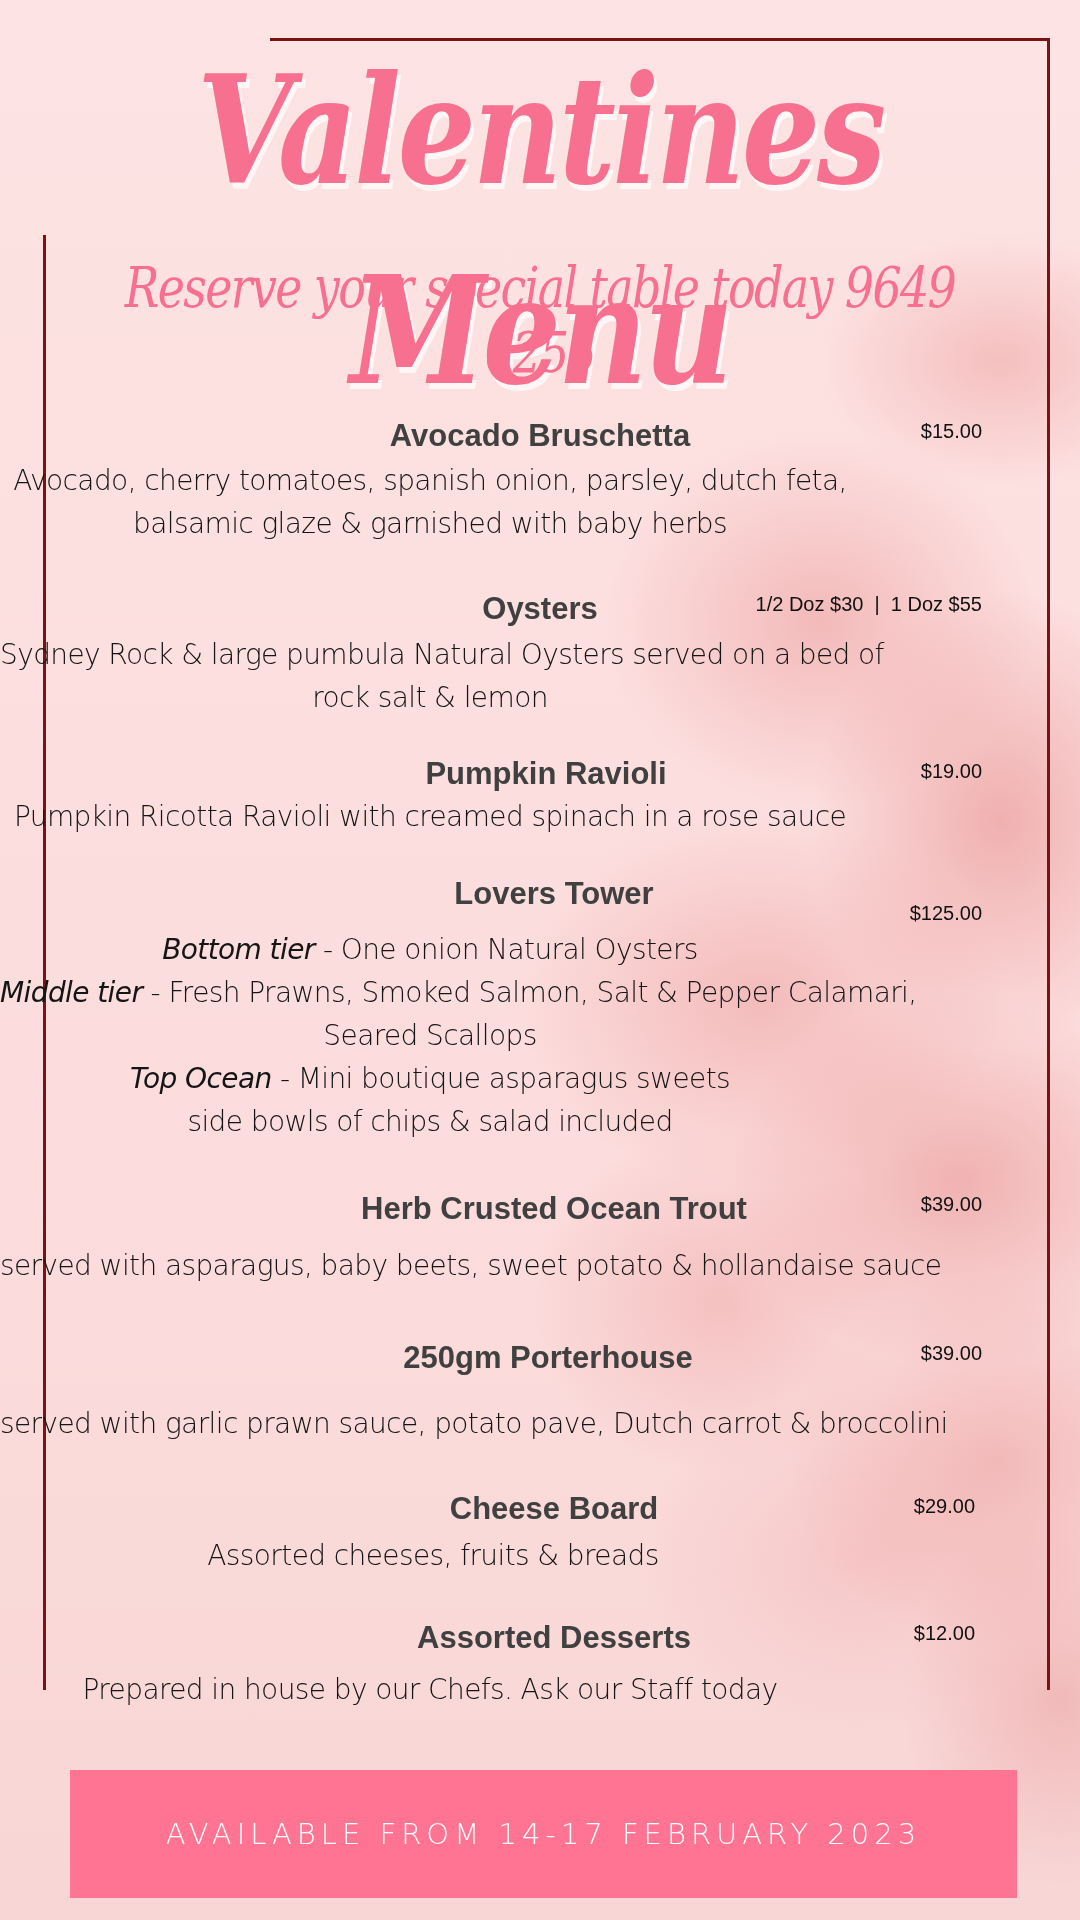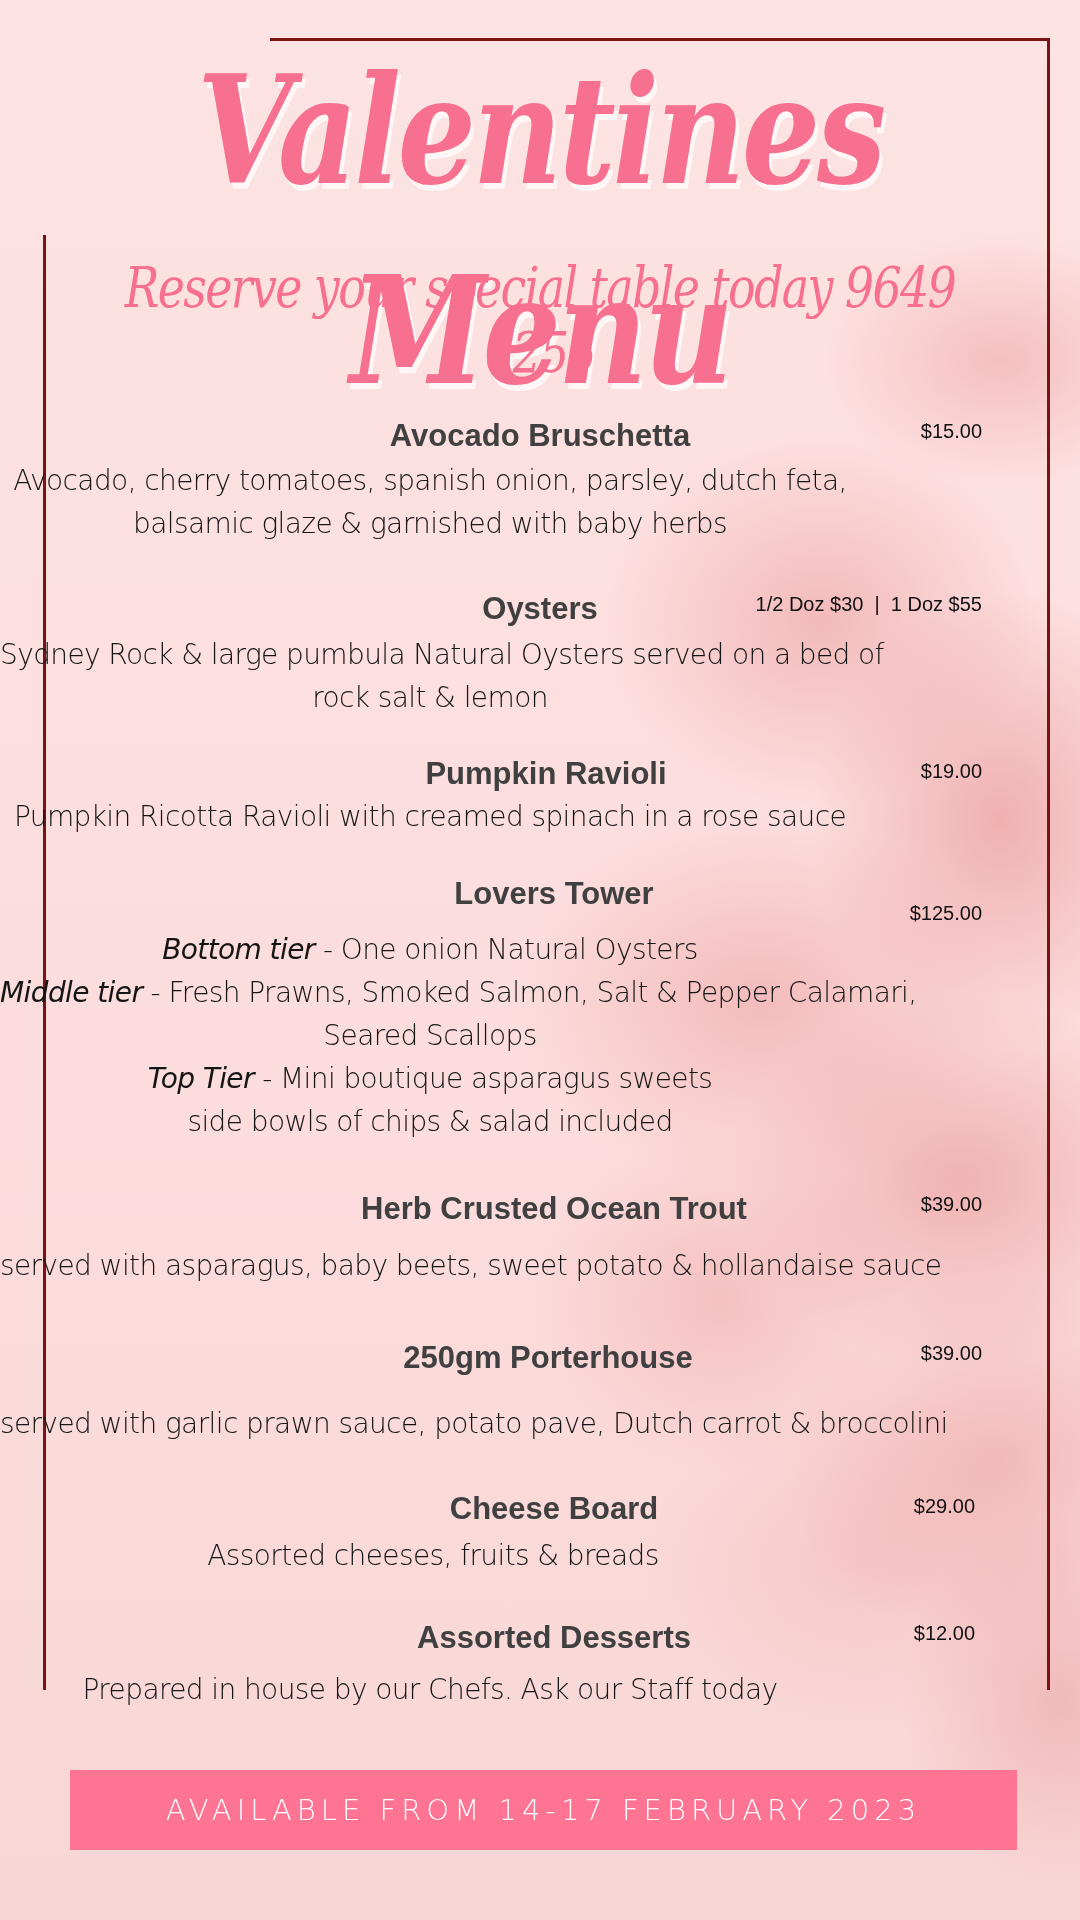--- a/index.html
+++ b/index.html
@@ -63,21 +63,21 @@
   }
   .desc {
     position: absolute; left: 0; width: 860px; text-align: center;
     font-family: "DejaVu Sans", sans-serif; font-size: 28px; color: #151515;
     letter-spacing: -0.6px; line-height: 43px; white-space: nowrap;
     font-weight: 300;
   }
   .desc i { font-style: italic; }
 
   .banner {
-    position: absolute; left: 70px; top: 1770px; width: 947px; height: 80px;
+    position: absolute; left: 70px; top: 1770px; width: 947px; height: 128px;
     background: #ff7393;
     display: flex; align-items: center; justify-content: center;
   }
   .banner span {
     color: #fff; font-size: 29px; letter-spacing: 5px;
     font-family: "DejaVu Sans", sans-serif; font-weight: 300;
   }
 </style>
 </head>
 <body>
@@ -109,21 +109,21 @@
   <span class="item-price" style="top:760px;">$19.00</span>
   <div class="desc" style="top:795px;text-align:center;">Pumpkin Ricotta Ravioli with creamed spinach in a rose sauce</div>
 </div>
 
 <div class="item">
   <span class="item-name" style="left:554px; top:876px;">Lovers Tower</span>
   <span class="item-price" style="top:882px;margin-top:20px;">$125.00</span>
   <div class="desc" style="top:928px;"><i>Bottom tier</i><span> - One onion Natural Oysters</span></div>
   <div class="desc" style="top:971px;"><i>Middle tier</i><span> - Fresh Prawns, Smoked Salmon, Salt &amp; Pepper Calamari,</span></div>
   <div class="desc" style="top:1014px;"><span>Seared Scallops</span></div>
-  <div class="desc" style="top:1057px;"><i>Top Tier</i><span> - Mini boutique asparagus sweets</span></div>
+  <div class="desc" style="top:1057px;"><i>Top Ocean</i><span> - Mini boutique asparagus sweets</span></div>
   <div class="desc" style="top:1100px;"><span>side bowls of chips &amp; salad included</span></div>
 </div>
 
 <div class="item">
   <span class="item-name" style="left:554px; top:1191px;">Herb Crusted Ocean Trout</span>
   <span class="item-price" style="top:1193px;">$39.00</span>
   <div class="desc" style="top:1244px;">served with asparagus, baby beets, sweet potato &amp; hollandaise sauce</div>
 </div>
 
 <div class="item">

